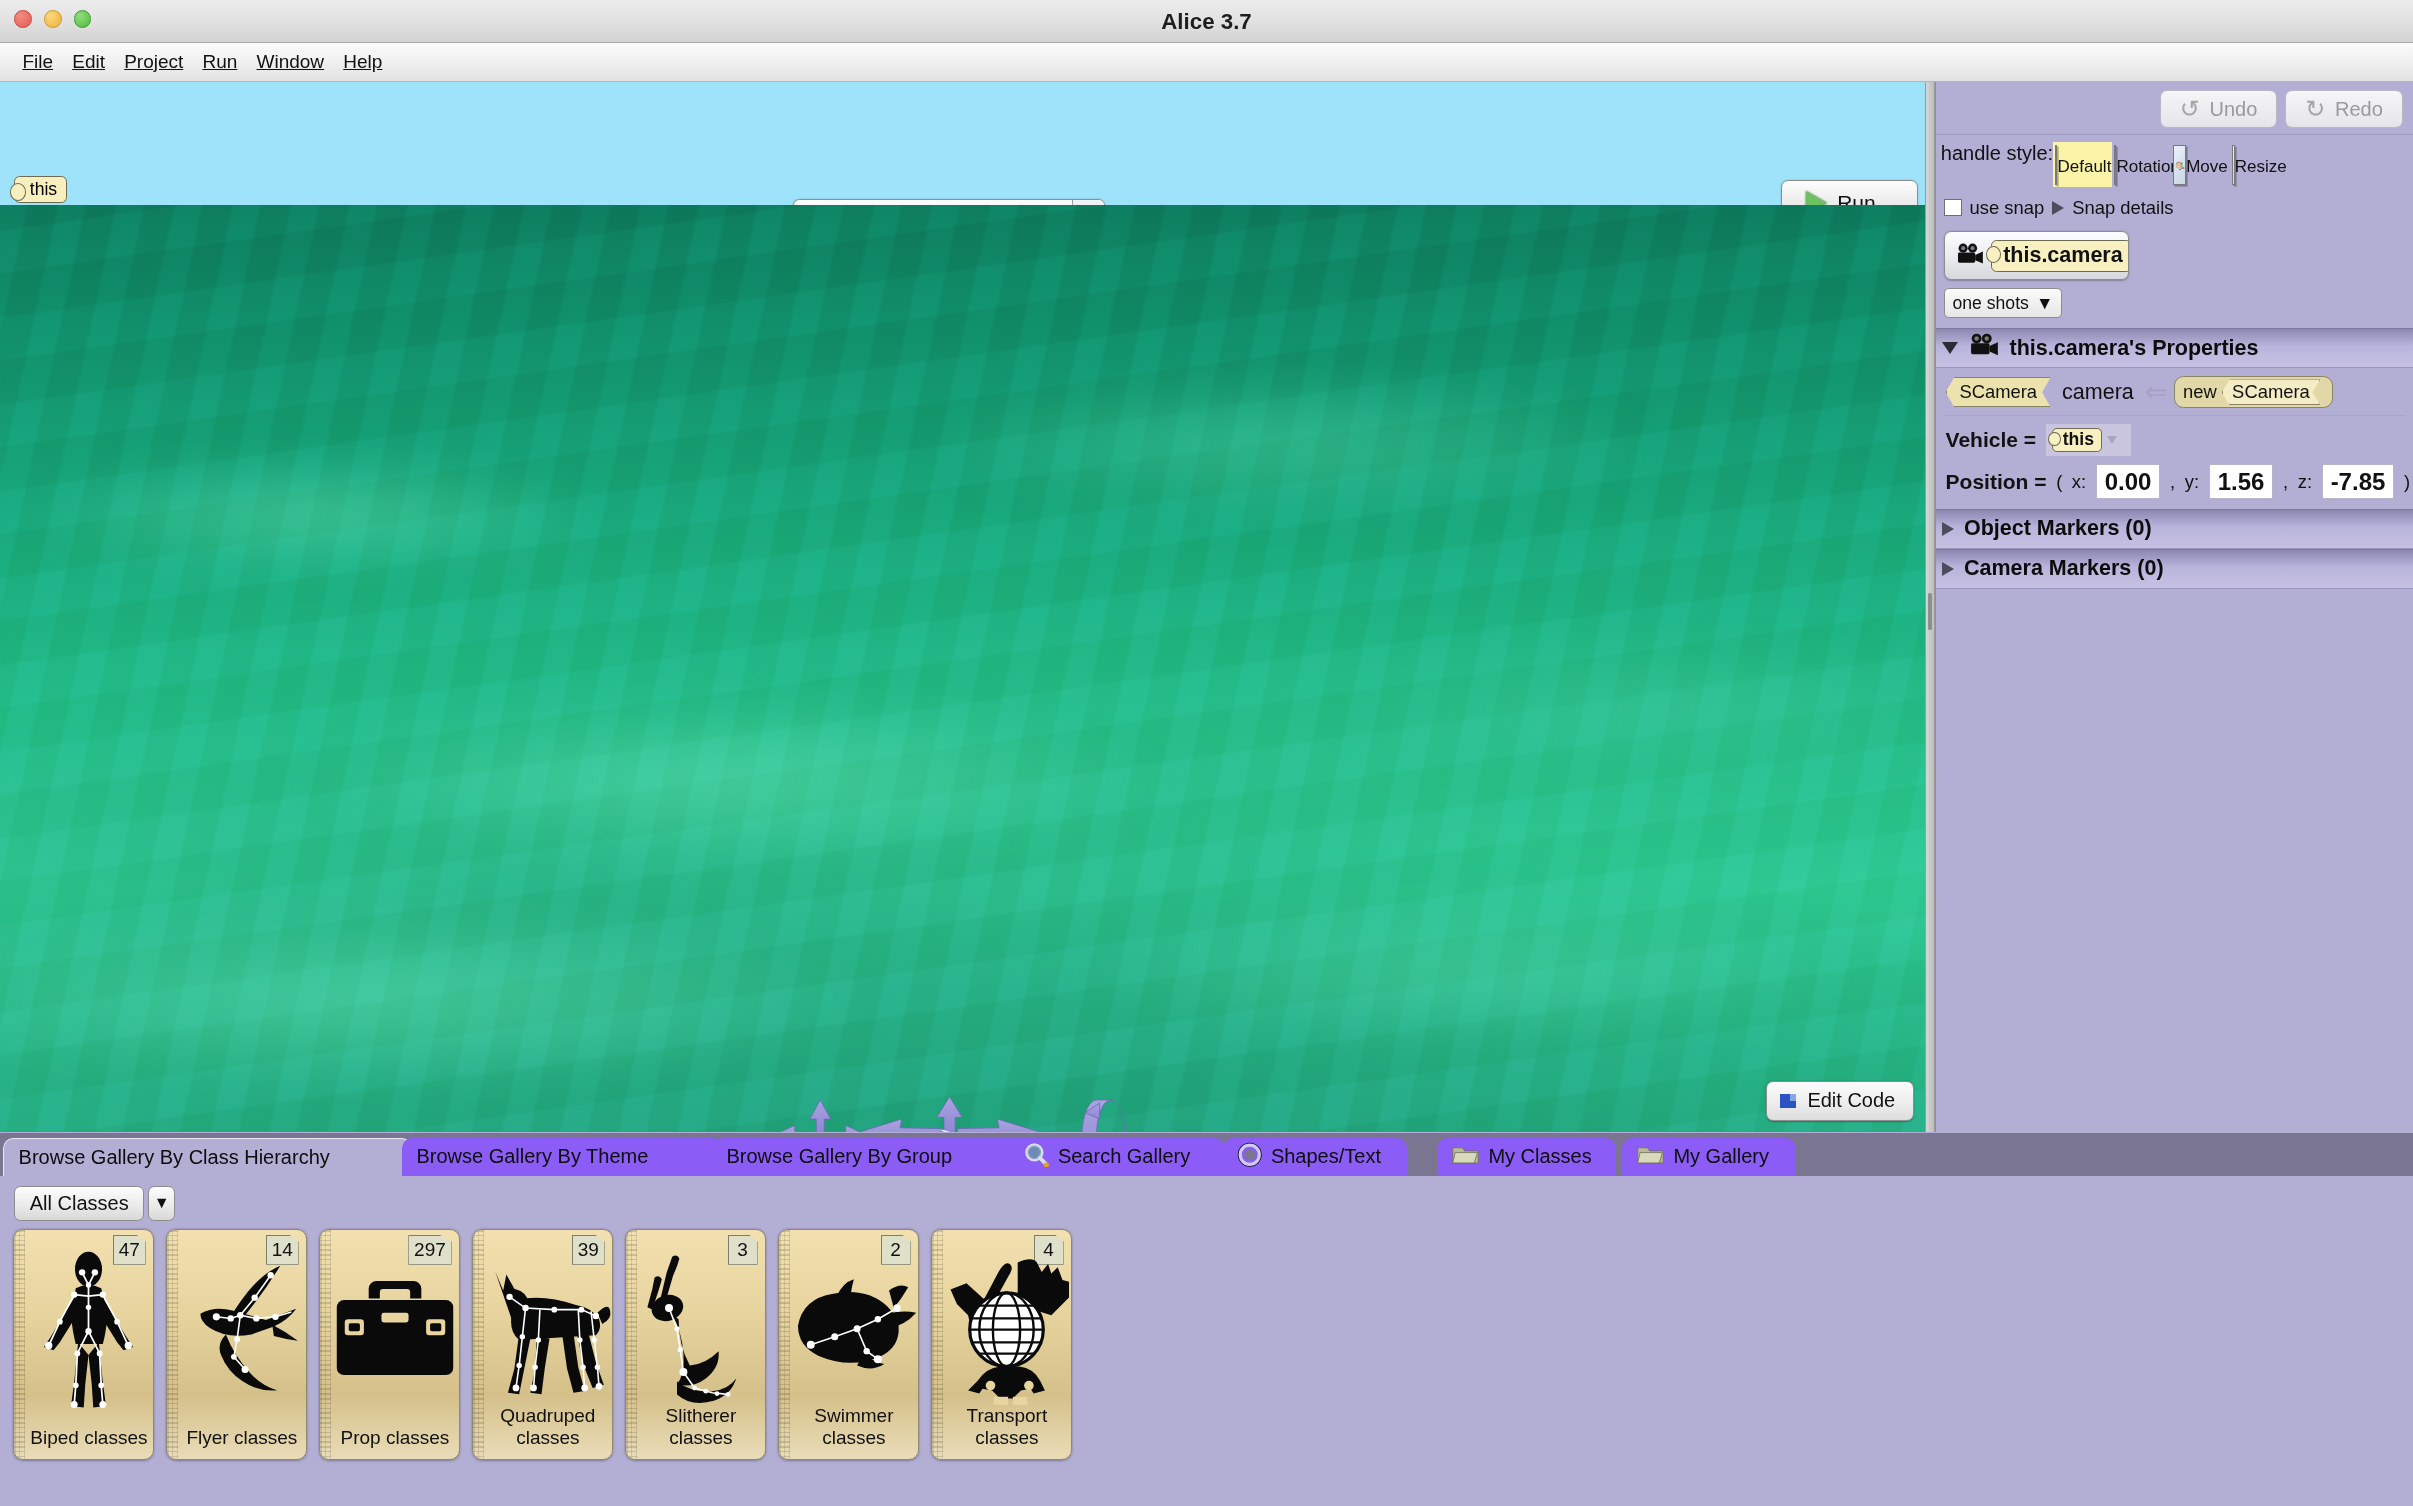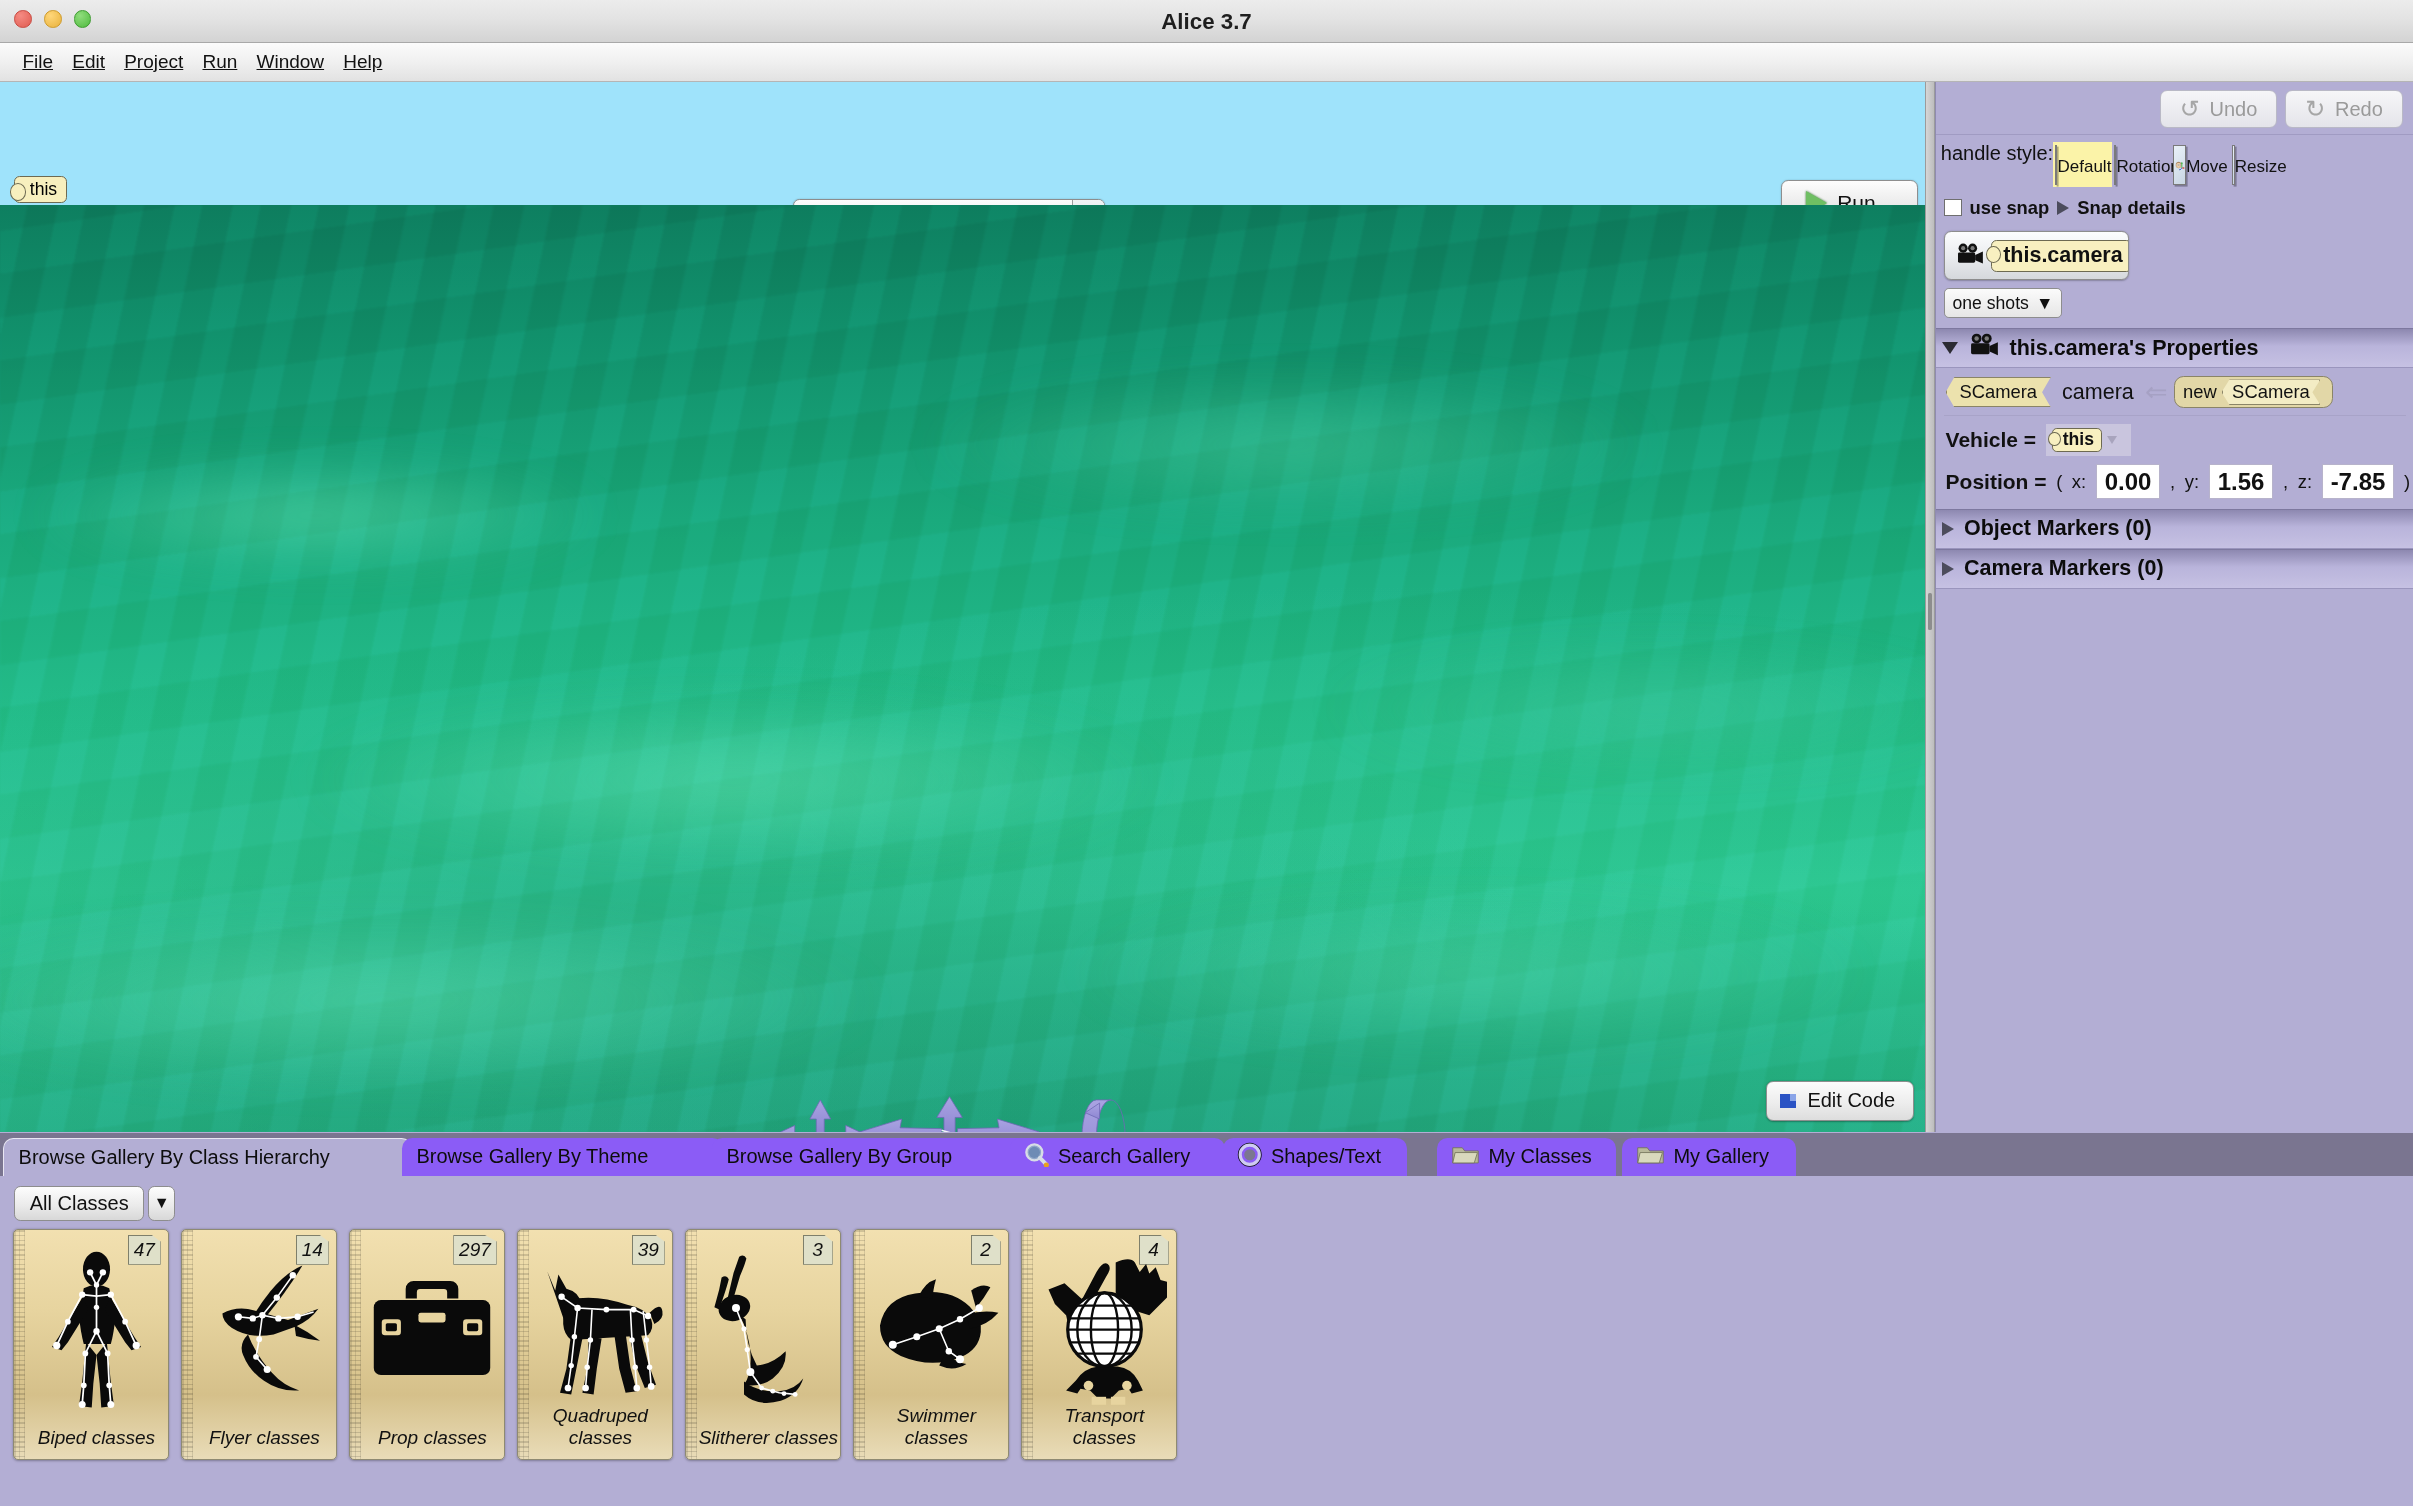--- a/index.html
+++ b/index.html
@@ -192,21 +192,21 @@
   .hs-icon {
     width: 40px; height: 40px; position: relative;
     background: linear-gradient(135deg, #e9f1f8, #c9d6e3);
     border: 0.8px solid #7a7a7a;
     box-shadow: 1.6px 1.6px 0 rgba(0,0,0,.3);
     display: flex; align-items: center; justify-content: center;
     font-size: 22.3px; overflow: hidden;
   }
   .hs-lbl { font-size: 17px; color: #111; margin-top: 2.4px; white-space: nowrap; }
 
-  #snaprow { display: flex; align-items: center; gap: 8px; padding: 4.8px 0 4.8px 8px; font-weight: bold; }
+  #snaprow { display: flex; align-items: center; gap: 8px; padding: 4.8px 0 4.8px 8px; }
   .cbox { width: 17.6px; height: 17.6px; background: #fff; border: 0.8px solid #6f6f6f; }
   #snaprow .t { font-size: 18.4px; color: #111; }
   .tri-right { width:0;height:0;border-left:12px solid #4c4c5c;border-top:7.2px solid transparent;border-bottom:7.2px solid transparent;}
   .tri-down  { width:0;height:0;border-top:12px solid #2b2b33;border-left:8px solid transparent;border-right:8px solid transparent;}
 
   #objcombo {
     margin: 8px 0 0 8px; width: 185px; height: 49px;
     display: flex; align-items: stretch;
     border: 0.8px solid #8d8d8d; border-radius: 7.2px; overflow: hidden;
     background: linear-gradient(to bottom, #fcfdfe, #e9ebee 55%, #d5d8dc);
@@ -309,26 +309,25 @@
     display: flex; align-items: center; justify-content: center;
     border: 0.8px solid #8d8d8d; border-radius: 6.4px;
     background: linear-gradient(to bottom, #fdfdfd, #ebebeb 55%, #d8d8d8);
     font-size: 16px; color: #111;
   }
   #galrow {
     position: absolute; left: 12.8px; top: 53px;
     display: flex; gap: 12px;
   }
   .galcard {
-    position: relative; width: 156px; height: 231px;
-    border: 0.8px solid #8e8a72; border-radius: 5px;
+    position: relative; width: 141px; height: 231px;
+    border: 0.8px solid #8e8a72; border-radius: 10px;
     background: linear-gradient(to bottom, #f2e0b0 0%, #e7d49f 35%, #d5c08a 72%, #e9dcb8 100%);
     box-shadow: 0 0.8px 2.4px rgba(0,0,0,.3);
     overflow: hidden;
-    font-style: italic;
   }
   .galcard .ribbon {
     position: absolute; left: 0; top: 0; width: 11.2px; height: 231px;
     background: repeating-linear-gradient(to bottom, rgba(0,0,0,.28) 0 1.6px, transparent 1.6px 4.8px),
                 repeating-linear-gradient(to right, rgba(0,0,0,.22) 0 1.6px, transparent 1.6px 4.8px);
     opacity: .5;
   }
   .galcard .badge {
     position: absolute; right: 7.2px; top: 4.8px;
     min-width: 30px; height: 30px;

